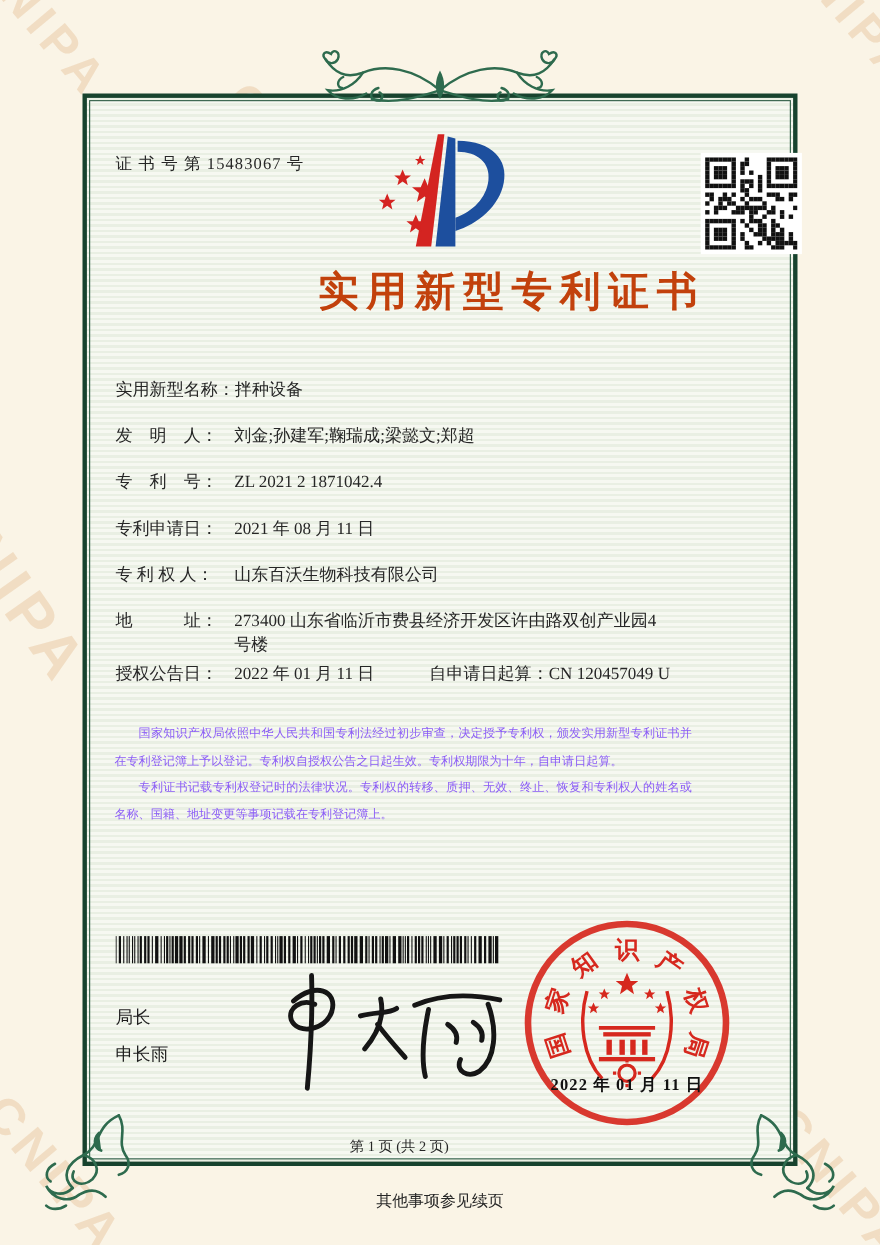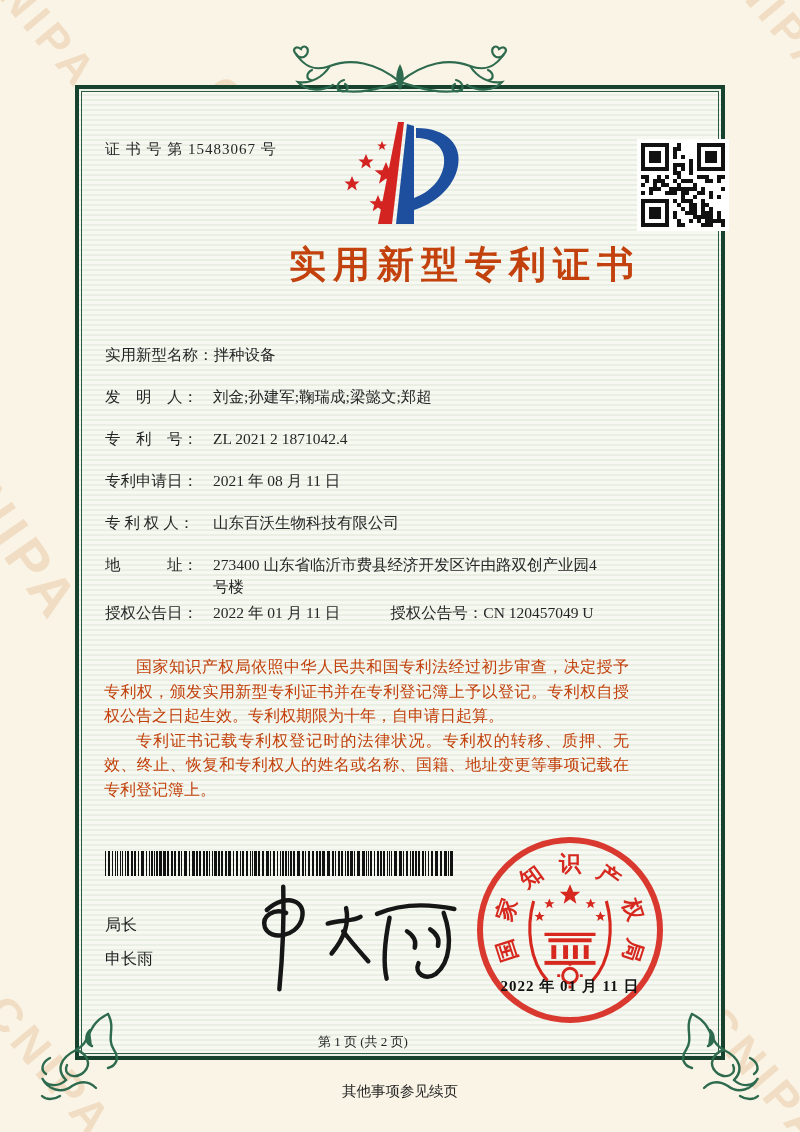--- a/index.html
+++ b/index.html
@@ -42,22 +42,22 @@
     font-size:37px;font-weight:700;letter-spacing:7px;color:#c2410c;z-index:5;
   }
   
   .fields{position:absolute;left:105px;top:344px;width:530px;font-size:15.5px;z-index:5;}
   .frow{display:flex;line-height:22px;margin-bottom:20px;}
   .flabel{flex:0 0 auto;min-width:108px;white-space:pre;}
   .fvalue{white-space:pre-line;}
   .frow.addr{margin-bottom:4px;}
   .flabel2{margin-left:50px;white-space:pre;}
   
-  .paras{position:absolute;left:104px;top:655px;width:525px;font-size:16px;
-    line-height:24.5px;color:#c2410c;z-index:5;}
+  .paras{position:absolute;left:104px;top:655px;width:525px;font-size:11px;
+    line-height:24.5px;color:#8b5cf6;z-index:5;}
   .paras p{margin:0;text-indent:2em;text-align:justify;}
   
   .barcode{position:absolute;left:105px;top:851px;line-height:0;z-index:5;}
   .officer{position:absolute;left:105px;top:915px;z-index:5;
     font-family:"Liberation Sans","DejaVu Sans",sans-serif;font-size:16px;color:#1d1d1d;}
   .officer div{margin-bottom:13px;}
   .signature{position:absolute;left:232px;top:880px;z-index:6;}
   .seal{
     position:absolute;left:477px;top:837px;width:186px;height:186px;border-radius:50%;
     border:6px solid rgba(214,40,30,0.92);box-sizing:border-box;z-index:5;
@@ -390,21 +390,21 @@
         <span class="fvalue">山东百沃生物科技有限公司</span>
       </div>
       <div class="frow addr">
         <span class="flabel">地　　　址：</span>
         <span class="fvalue">273400 山东省临沂市费县经济开发区许由路双创产业园4
 号楼</span>
       </div>
       <div class="frow">
         <span class="flabel">授权公告日：</span>
         <span class="fvalue">2022 年 01 月 11 日</span>
-        <span class="flabel2">授权公告号：</span>
+        <span class="flabel2">自申请日起算：</span>
         <span class="fvalue">CN 120457049 U</span>
       </div>
     </div>
 
     <div class="paras">
       <p>国家知识产权局依照中华人民共和国专利法经过初步审查，决定授予专利权，颁发实用新型专利证书并在专利登记簿上予以登记。专利权自授权公告之日起生效。专利权期限为十年，自申请日起算。</p>
       <p>专利证书记载专利权登记时的法律状况。专利权的转移、质押、无效、终止、恢复和专利权人的姓名或名称、国籍、地址变更等事项记载在专利登记簿上。</p>
     </div>
 
     <div class="barcode"><svg width="350" height="25" xmlns="http://www.w3.org/2000/svg">

